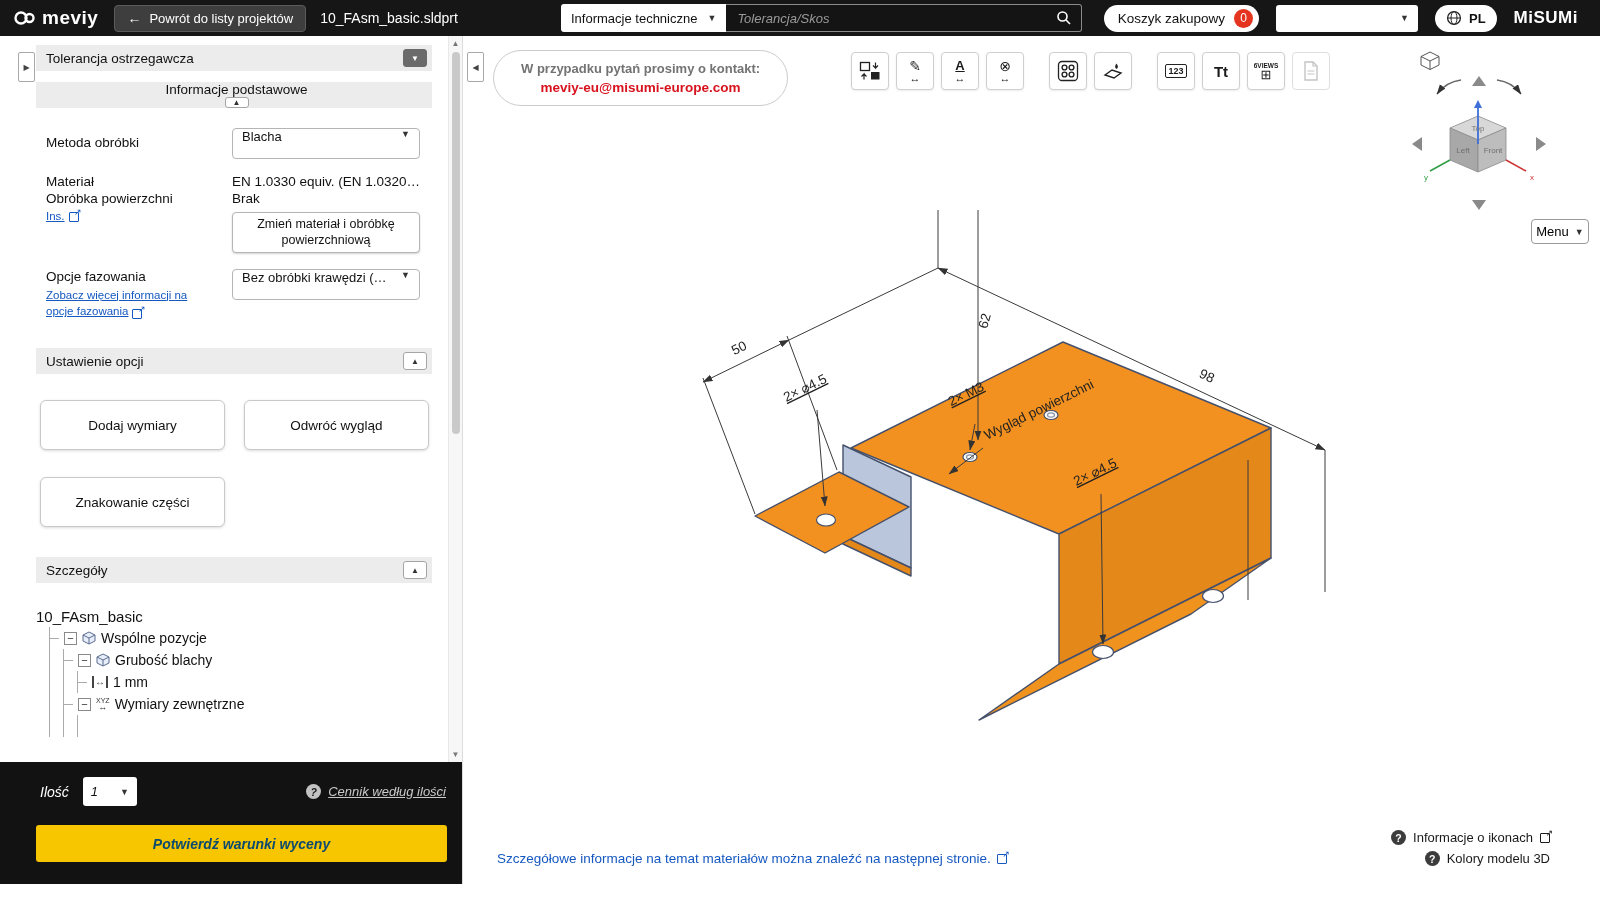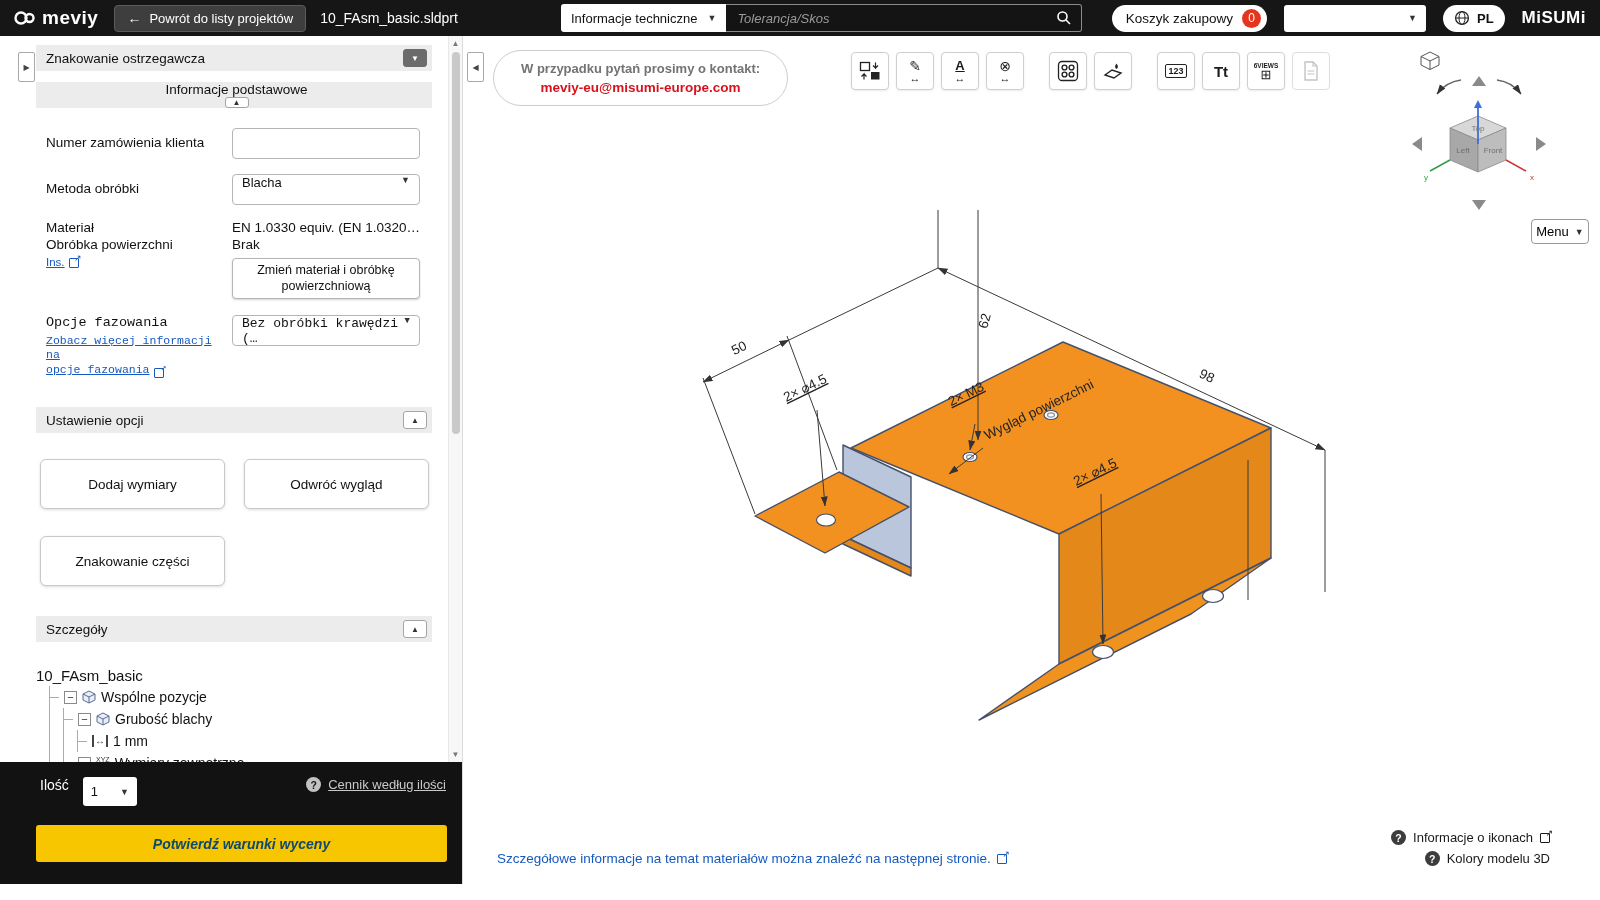--- a/index.html
+++ b/index.html
@@ -11,21 +11,21 @@
   .topbar { position:absolute; top:0; left:0; right:0; height:36px; background:#161616; display:flex; align-items:center; color:#fff; z-index:20; }
   .logo { display:flex; align-items:center; gap:4px; margin-left:12px; font-weight:bold; font-size:19px; letter-spacing:.5px; }
   .back-btn { margin-left:16px; background:#3e3e3e; border:1px solid #5c5c5c; color:#fff; height:27px; border-radius:4px; font-size:13px; display:flex; align-items:center; gap:8px; padding:0 12px; cursor:pointer; font-family:inherit; }
   .back-arrow { font-size:14px; }
   .filename { margin-left:14px; font-size:14px; }
   .tb-center { position:absolute; left:561px; top:4px; height:28px; display:flex; }
   .tb-select { background:#fff; color:#111; border-radius:3px 0 0 3px; font-size:13px; display:flex; align-items:center; padding:0 10px; gap:10px; cursor:pointer; }
   .tb-search { width:356px; background:#141414; border:1px solid #8a8a8a; border-left:none; border-radius:0 3px 3px 0; display:flex; align-items:center; padding:0 9px; }
   .tb-search input { flex:1; background:transparent; border:none; outline:none; color:#ddd; font-size:13px; font-family:inherit;font-style:italic; }
   .tb-search input::placeholder { color:#9a9a9a; }
-  .tb-right { position:absolute; right:10px; top:4px; height:28px; display:flex; align-items:center; gap:17px; }
+  .tb-right { position:absolute; right:18px; top:4px; height:28px; display:flex; align-items:center; gap:17px; }
   .cart-btn { background:#fff; color:#111; border:none; border-radius:15px; height:27px; display:flex; align-items:center; padding:0 6px 0 14px; font-size:13.5px; gap:9px; cursor:pointer; font-family:inherit; }
   .cart-badge { width:19px; height:19px; border-radius:50%; background:var(--red,#e5341f); color:#fff; font-size:12px; display:flex; align-items:center; justify-content:center; }
   .tb-empty-select { width:142px; height:27px; background:#fff; border-radius:3px; display:flex; align-items:center; justify-content:flex-end; padding:0 9px; color:#333; cursor:pointer; }
   .lang-pill { background:#fff; color:#111; height:27px; border-radius:14px; display:flex; align-items:center; gap:7px; padding:0 11px; font-weight:bold; font-size:13px; cursor:pointer; border:none; font-family:inherit; }
   .brand { font-size:17px; font-weight:bold; letter-spacing:.5px; margin-right:4px; }
   .caret { font-size:9px; color:#333; }
 
   
   .bodyarea { position:absolute; top:36px; left:0; right:0; height:848px; }
   .sidebar { position:absolute; left:0; top:0; width:462px; height:848px; background:#fff; }
@@ -59,21 +59,21 @@
   .tree { margin-top:22px; font-size:14px; }
   .tree-row { display:flex; align-items:center; gap:5px; height:22px; }
   .tree-row.root { font-size:15px; }
   .kids { border-left:1px solid #ababab; margin-left:13px; padding-left:0; }
   .tick { width:9px; height:1px; background:#ababab; flex:none; }
   .exp { width:13px; height:13px; border:1px solid #8a8a8a; background:#fff; font-size:11px; line-height:10px; text-align:center; color:#333; flex:none; cursor:pointer; }
   .mi { border-left:2px solid #444; border-right:2px solid #444; padding:0 1px; font-size:10px; line-height:12px; color:#444; flex:none; }
   .xyz { display:flex; flex-direction:column; align-items:center; font-size:7px; line-height:6px; color:#333; flex:none; }
 
   .side-footer { position:absolute; left:0; right:0; bottom:0; height:122px; background:#121212; }
-  .qty-row { display:flex; align-items:flex-start; margin:15px 16px 0 40px; color:#fff; }
+  .qty-row { display:flex; align-items:center; margin:15px 16px 0 40px; color:#fff;font-style:italic; }
   .qty-label { font-size:14px; }
   .qty-sel { width:54px; height:29px; background:#fff; border-radius:3px; margin-left:14px; display:flex; align-items:center; justify-content:space-between; padding:0 8px; color:#111; font-size:13px; cursor:pointer; }
   .pricing-link { margin-left:auto; color:#c9c9c9; font-size:13px; display:flex; gap:7px; align-items:center; cursor:pointer; }
   .pricing-link .plabel { text-decoration:underline; }
   .confirm-btn { position:absolute; left:36px; right:15px; top:63px; height:37px; background:var(--accent,#f7c600); border:none; border-radius:3px; font-size:14px; font-weight:bold; color:#0c4a6e; cursor:pointer; font-family:inherit;font-style:italic; }
   .qm { width:15px; height:15px; border-radius:50%; background:#3c3c3c; color:#fff; font-size:10.5px; font-weight:bold; display:inline-flex; align-items:center; justify-content:center; flex:none; }
   .qm.light { background:#c2c2c2; color:#151515; }
 
   .sb { position:absolute; left:448px; top:0; width:14px; height:726px; background:#f7f7f7; border-left:1px solid #e8e8e8; }
   .sb-up, .sb-down { position:absolute; left:0; right:0; text-align:center; font-size:8px; color:#777; }
@@ -164,34 +164,30 @@
 
   <div class="bodyarea">
 
     <aside class="sidebar">
       <div class="expand-tab">
             <span>▶</span>
           </div>
 
       <div class="side-scroll">
         <div class="sec">
-          <span>Znakowanie ostrzegawcza</span>
+          <span>Tolerancja ostrzegawcza</span>
           <span class="sec-toggle dark">▼</span>
         </div>
 
         <div class="sec" style="margin-top:11px;flex-direction:column;">
           <span>Informacje podstawowe</span>
           <span class="sec-toggle">▲</span>
         </div>
 
         <div class="form">
-          <div class="form-row">
-            <div class="form-label">Numer zamówienia klienta</div>
-            <input class="txt-input" style="">
-          </div>
           <div class="form-row">
             <div class="form-label">Metoda obróbki</div>
             <div class="sel">
               <span>Blacha</span>
               <span class="caret">▼</span>
             </div>
           </div>
           <div class="form-row tight" style="margin-top:14px;">
             <div class="form-label flat">Materiał</div>
             <div class="val">EN 1.0330 equiv. (EN 1.0320…</div>
@@ -204,21 +200,21 @@
             <div class="form-label flat">
               <span class="blue-link">
                     <span>Ins.</span>
                     <span class="ext"></span>
                   </span>
             </div>
             <div class="form-ctrl" style="margin-top:4px;">
               <button class="chg-btn">Zmień materiał i obróbkę powierzchniową</button>
             </div>
           </div>
-          <div class="form-row" style="margin-top:16px;font-family:Liberation Mono, monospace;">
+          <div class="form-row" style="margin-top:16px;">
             <div class="form-label flat">
               <div>Opcje fazowania</div>
               <div style="margin-top:3px; line-height:1.25;">
                 <span class="blue-link" style="text-decoration:underline;">
                   <span>Zobacz więcej informacji na</span>
                 </span><br>
                 <span class="blue-link">
                   <span>opcje fazowania</span>
                       <span class="ext"></span>
                 </span>

